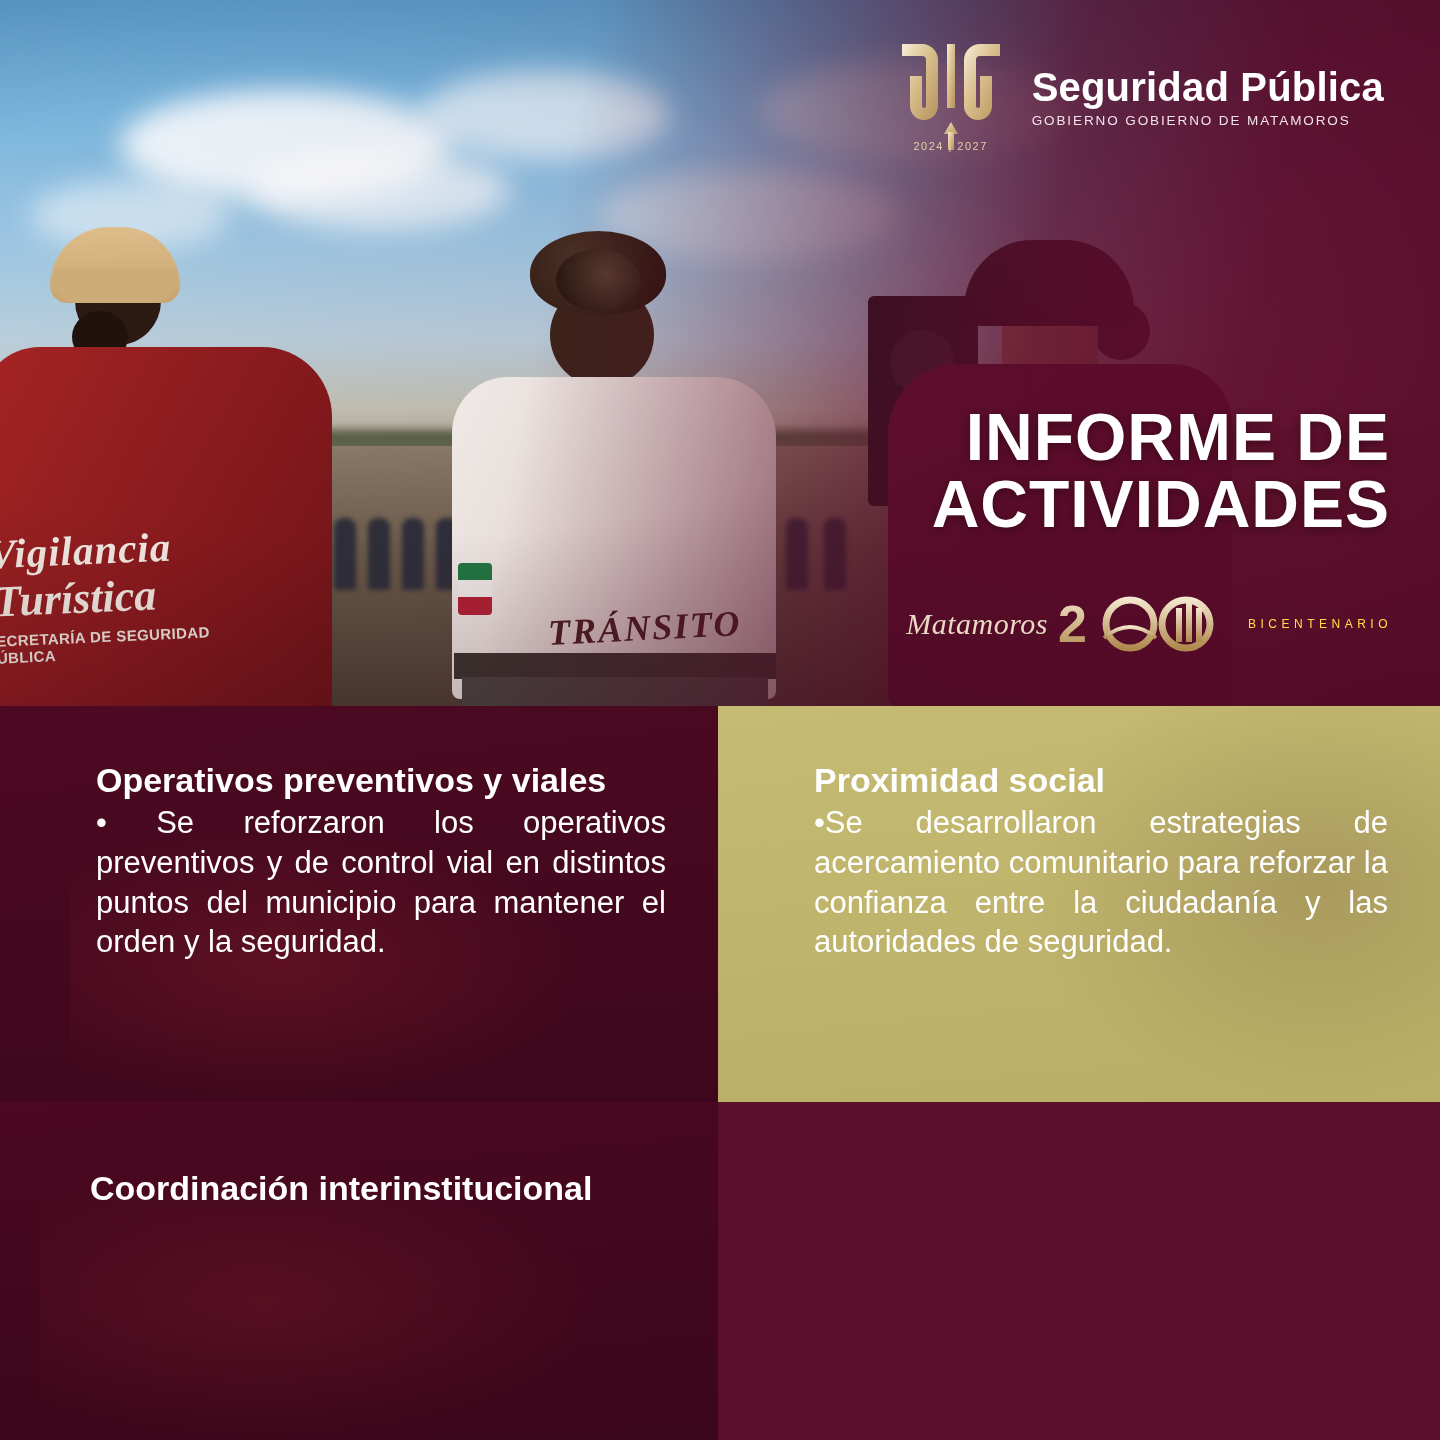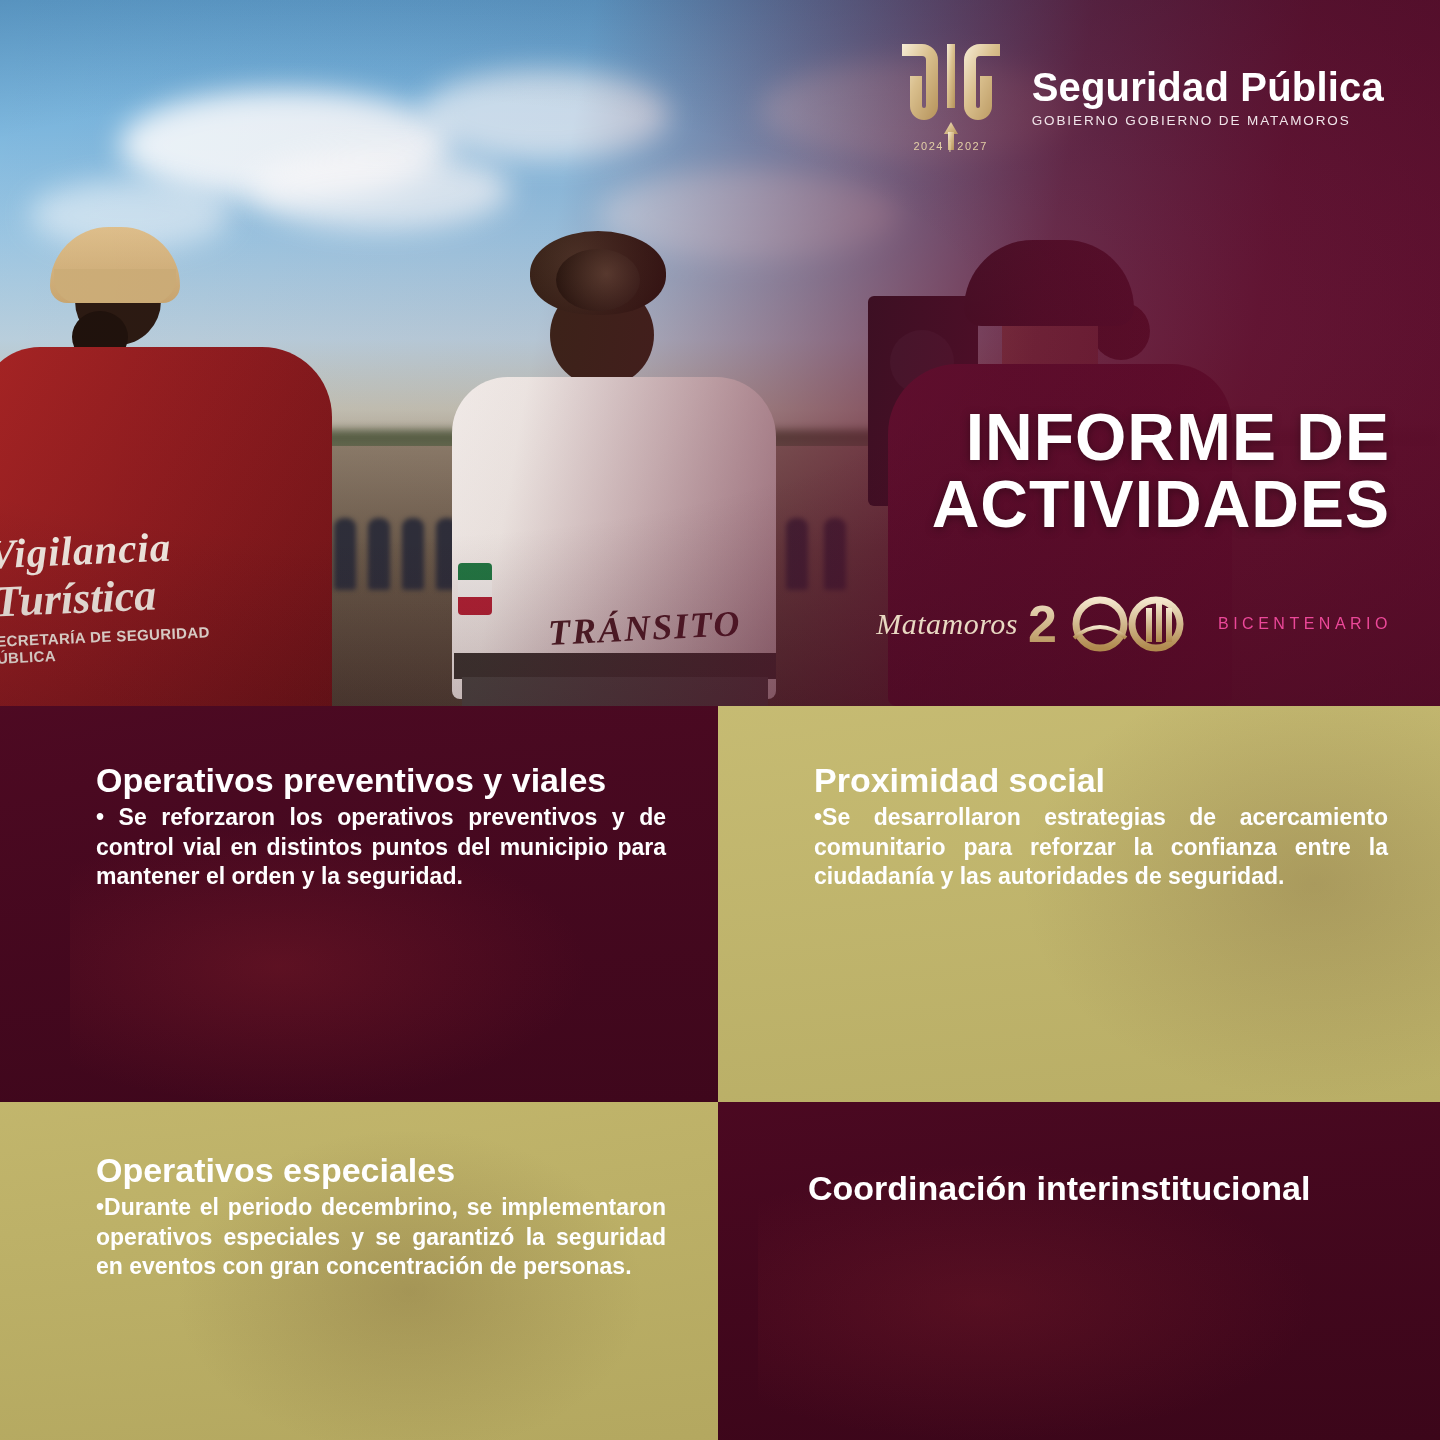--- a/index.html
+++ b/index.html
@@ -354,23 +354,23 @@
     font-style: italic;
     font-size: 30px;
     color: #e9d9c2;
     letter-spacing: 0.5px;
   }
   .bicent-200 {
     position: relative;
     width: 180px; height: 56px;
   }
   .bicent-word {
-    font-size: 16px;
+    font-size: 12px;
     letter-spacing: 4.5px;
-    color: #ec4899;
+    color: #fde047;
   }
 
   
   .grid {
     position: absolute;
     left: 0; top: 706px;
     width: 1440px;
     height: 734px;
     display: grid;
     grid-template-columns: 718px 722px;
@@ -390,22 +390,22 @@
     z-index: 2;
     margin-left: 32px;
   }
   .cell-title {
     font-size: 34px;
     font-weight: bold;
     line-height: 1.1;
     margin-bottom: 4px;
   }
   .cell-body {
-    font-size: 23px;
-    font-weight: bold;
+    font-size: 31px;
+    font-weight: normal;
     line-height: 1.28;
     text-align: justify;
     text-align-last: left;
   }
 
   
   .q1 .cell-bg {
     background:
       linear-gradient(180deg, rgba(74,9,33,0.93), rgba(63,7,28,0.97)),
       linear-gradient(115deg, #7b1033 0%, #52102c 40%, #3c0a1f 100%);
@@ -598,27 +598,20 @@
     </div>
 
     <div class="cell q2">
       <div class="cell-bg"></div>
       <div class="cell-inner">
         <div class="cell-title">Proximidad social</div>
         <div class="cell-body">•Se desarrollaron estrategias de acercamiento comunitario para reforzar la confianza entre la ciudadanía y las autoridades de seguridad.</div>
       </div>
     </div>
 
-    <div class="cell q3">
-      <div class="cell-bg"></div>
-      <div class="cell-inner">
-        <div class="cell-title">Operativos especiales</div>
-        <div class="cell-body">•Durante el periodo decembrino, se implementaron operativos especiales y se garantizó la seguridad en eventos con gran concentración de personas.</div>
-      </div>
-    </div>
 
     <div class="cell q4">
       <div class="cell-bg"></div>
       <div class="cell-inner">
         <div class="cell-title">Coordinación interinstitucional</div>
       </div>
     </div>
 
   </div>
 </div>

